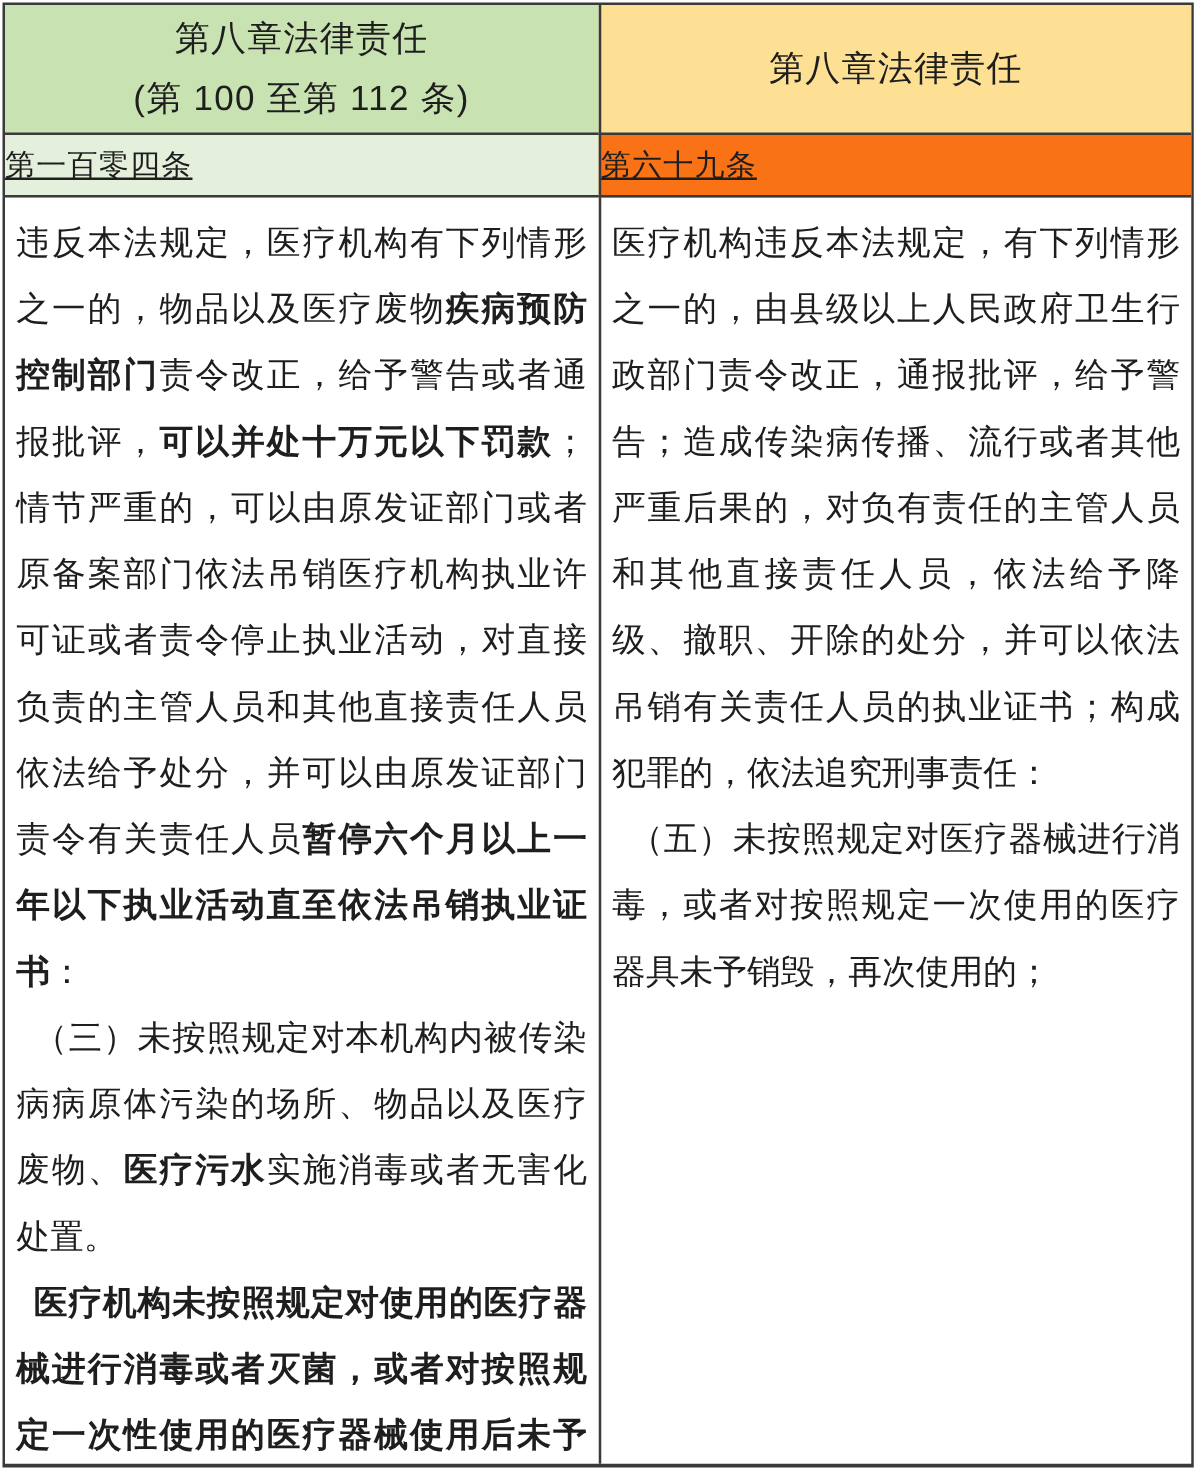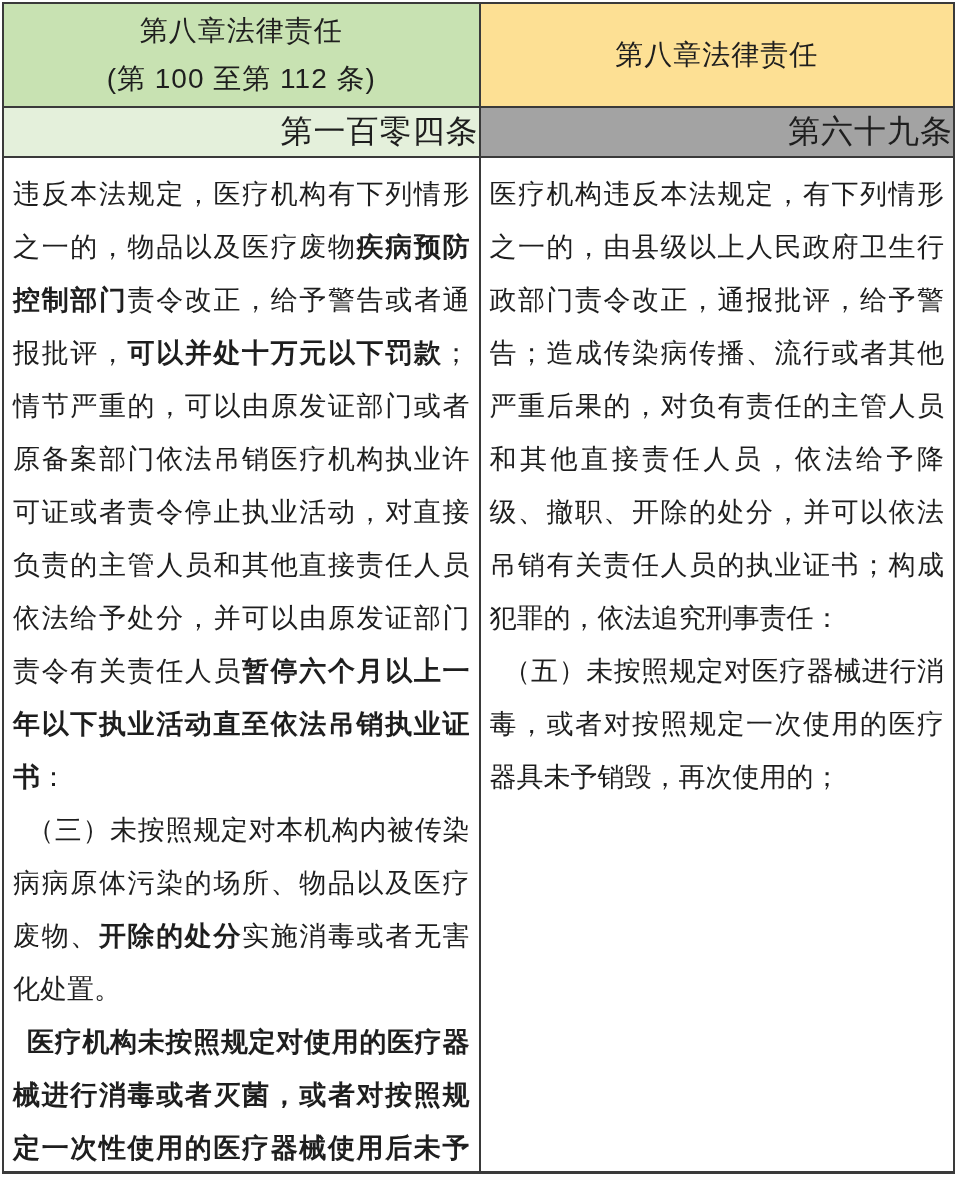--- a/index.html
+++ b/index.html
@@ -24,22 +24,22 @@
   .col-right{border-left:2px solid #3a3a3a;}
   .row-header{
     border-bottom:2px solid #3a3a3a;
     display:flex;flex-direction:column;
     align-items:center;justify-content:center;
     font-size:28px;line-height:48px;
     letter-spacing:1px;
   }
   .row-sub{
     border-bottom:2px solid #3a3a3a;
-    display:flex;align-items:center;justify-content:flex-end;
-    font-size:32px;letter-spacing:1px;
+    display:flex;align-items:center;justify-content:flex-start;
+    font-size:24px;letter-spacing:1px;text-decoration:underline;
   }
   .cell-body{
     padding:10px 9px 0 9px;
     font-size:27px;
     line-height:53px;
     text-align:justify;
   }
   .cell-body p{margin:0;}
   .cell-body p.indent{text-indent:14px;}
   .b{font-weight:bold;}
@@ -56,27 +56,27 @@
     </div>
 
     <div class="cell row-header col-right" style="background-color: rgb(253, 224, 148);">
       <div>第八章法律责任</div>
     </div>
 
     <div class="cell row-sub col-left" style="background-color: rgb(228, 240, 219);">
       <div>第一百零四条</div>
     </div>
 
-    <div class="cell row-sub col-right" style="background-color: #a3a3a3;">
+    <div class="cell row-sub col-right" style="background-color: #f97316;">
       <div>第六十九条</div>
     </div>
 
     <div class="cell cell-body col-left">
         <p><span>违反本法规定，医疗机构有下列情形之一的，物品以及医疗废物</span><span class="b">疾病预防控制部门</span><span>责令改正，给予警告或者通报批评，</span><span class="b">可以并处十万元以下罚款</span><span>；情节严重的，可以由原发证部门或者原备案部门依法吊销医疗机构执业许可证或者责令停止执业活动，对直接负责的主管人员和其他直接责任人员依法给予处分，并可以由原发证部门责令有关责任人员</span><span class="b">暂停六个月以上一年以下执业活动直至依法吊销执业证书</span><span>：</span></p>
-        <p class="indent"><span>（三）未按照规定对本机构内被传染病病原体污染的场所、物品以及医疗废物、</span><span class="b">开除的处分</span><span>实施消毒或者无害化处置。</span></p>
+        <p class="indent"><span>（三）未按照规定对本机构内被传染病病原体污染的场所、物品以及医疗废物、</span><span class="b">医疗污水</span><span>实施消毒或者无害化处置。</span></p>
         <p class="indent"><span class="b">医疗机构未按照规定对使用的医疗器械进行消毒或者灭菌，或者对按照规定一次性使用的医疗器械使用后未予以销毁、再次使用的，依照有关医疗器械管理的法律、行政法规规定追究法律责任。</span></p>
       </div>
 
     <div class="cell cell-body col-right">
         <p><span>医疗机构违反本法规定，有下列情形之一的，由县级以上人民政府卫生行政部门责令改正，通报批评，给予警告；造成传染病传播、流行或者其他严重后果的，对负有责任的主管人员和其他直接责任人员，依法给予降级、撤职、开除的处分，并可以依法吊销有关责任人员的执业证书；构成犯罪的，依法追究刑事责任：</span></p>
         <p class="indent"><span>（五）未按照规定对医疗器械进行消毒，或者对按照规定一次使用的医疗器具未予销毁，再次使用的；</span></p>
       </div>
 
   </div>
 </div>

